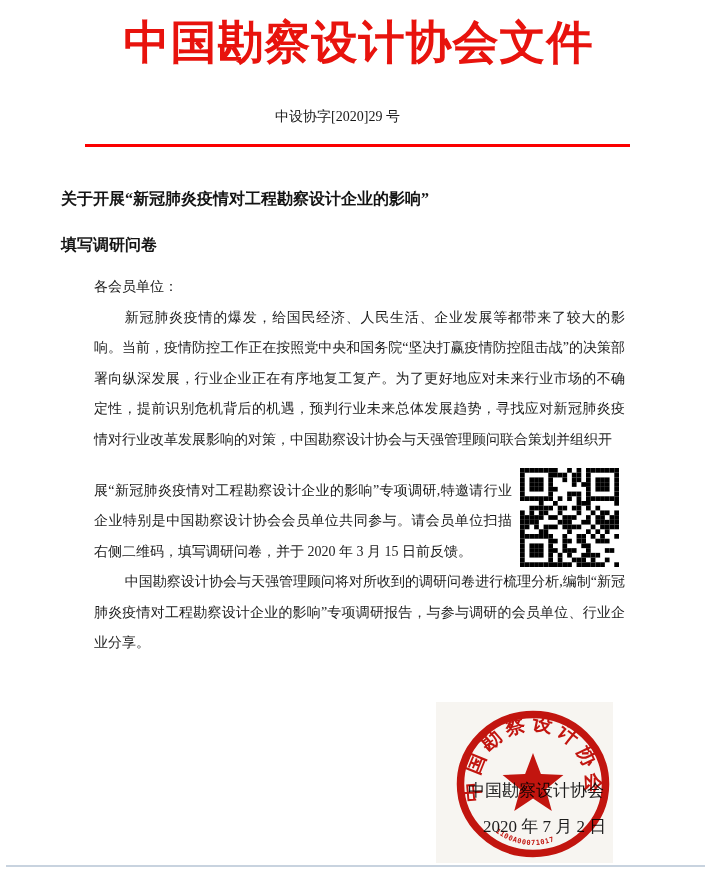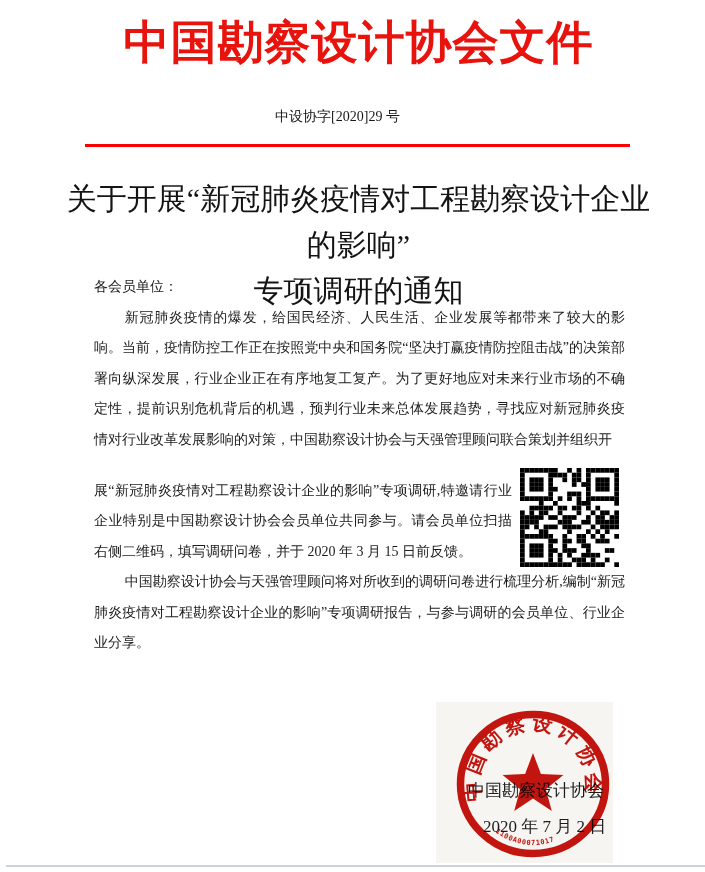--- a/index.html
+++ b/index.html
@@ -13,22 +13,22 @@
   }
   .doc-number{
     position:absolute;top:108px;left:0;width:663px;text-align:center;
     font-size:14px;color:#181818;
   }
   .red-rule{
     position:absolute;top:144px;left:79px;width:545px;height:3px;
     background:#fb0000;border:none;margin:0;
   }
   .doc-title{
-    position:absolute;top:176px;left:55px;width:595px;text-align:center;
-    font-size:30px;font-weight:400;line-height:46px;color:#141414;
+    position:absolute;top:176px;left:55px;width:595px;
+    font-size:16px;font-weight:700;line-height:46px;color:#141414;
   }
   .body-text{
     position:absolute;top:272px;left:88px;width:531px;
     font-size:14px;line-height:30.5px;text-align:justify;color:#1c1c1c;
   }
   .salutation{margin:0;}
   .para{margin:0;text-indent:2.2em;}
   .wrap-row{display:flex;align-items:flex-end;}
   .wrap-para{width:418px;margin:0;}
   .qr-box{margin-left:8px;margin-top:13px;width:99px;height:99px;flex:0 0 auto;}
@@ -44,21 +44,21 @@
 <div class="page">
 
   <div class="org-title">中国勘察设计协会文件</div>
 
   <div class="doc-number">中设协字[2020]29 号</div>
 
   <div class="red-rule"></div>
 
   <div class="doc-title">
     <div>关于开展“新冠肺炎疫情对工程勘察设计企业的影响”</div>
-    <div>专项调研的通知</div>
+    <div>填写调研问卷</div>
   </div>
 
   <div class="body-text">
     <p class="salutation">各会员单位：</p>
     <p class="para">新冠肺炎疫情的爆发，给国民经济、人民生活、企业发展等都带来了较大的影响。当前，疫情防控工作正在按照党中央和国务院“坚决打赢疫情防控阻击战”的决策部署向纵深发展，行业企业正在有序地复工复产。为了更好地应对未来行业市场的不确定性，提前识别危机背后的机遇，预判行业未来总体发展趋势，寻找应对新冠肺炎疫情对行业改革发展影响的对策，中国勘察设计协会与天强管理顾问联合策划并组织开</p>
     <div class="wrap-row">
       <p class="wrap-para">展“新冠肺炎疫情对工程勘察设计企业的影响”专项调研,特邀请行业企业特别是中国勘察设计协会会员单位共同参与。请会员单位扫描右侧二维码，填写调研问卷，并于 2020 年 3 月 15 日前反馈。</p>
       <div class="qr-box">
         <svg id="qr-svg" width="99" height="99" viewBox="0 0 98.7 98.7">
             <g fill="#000000">

